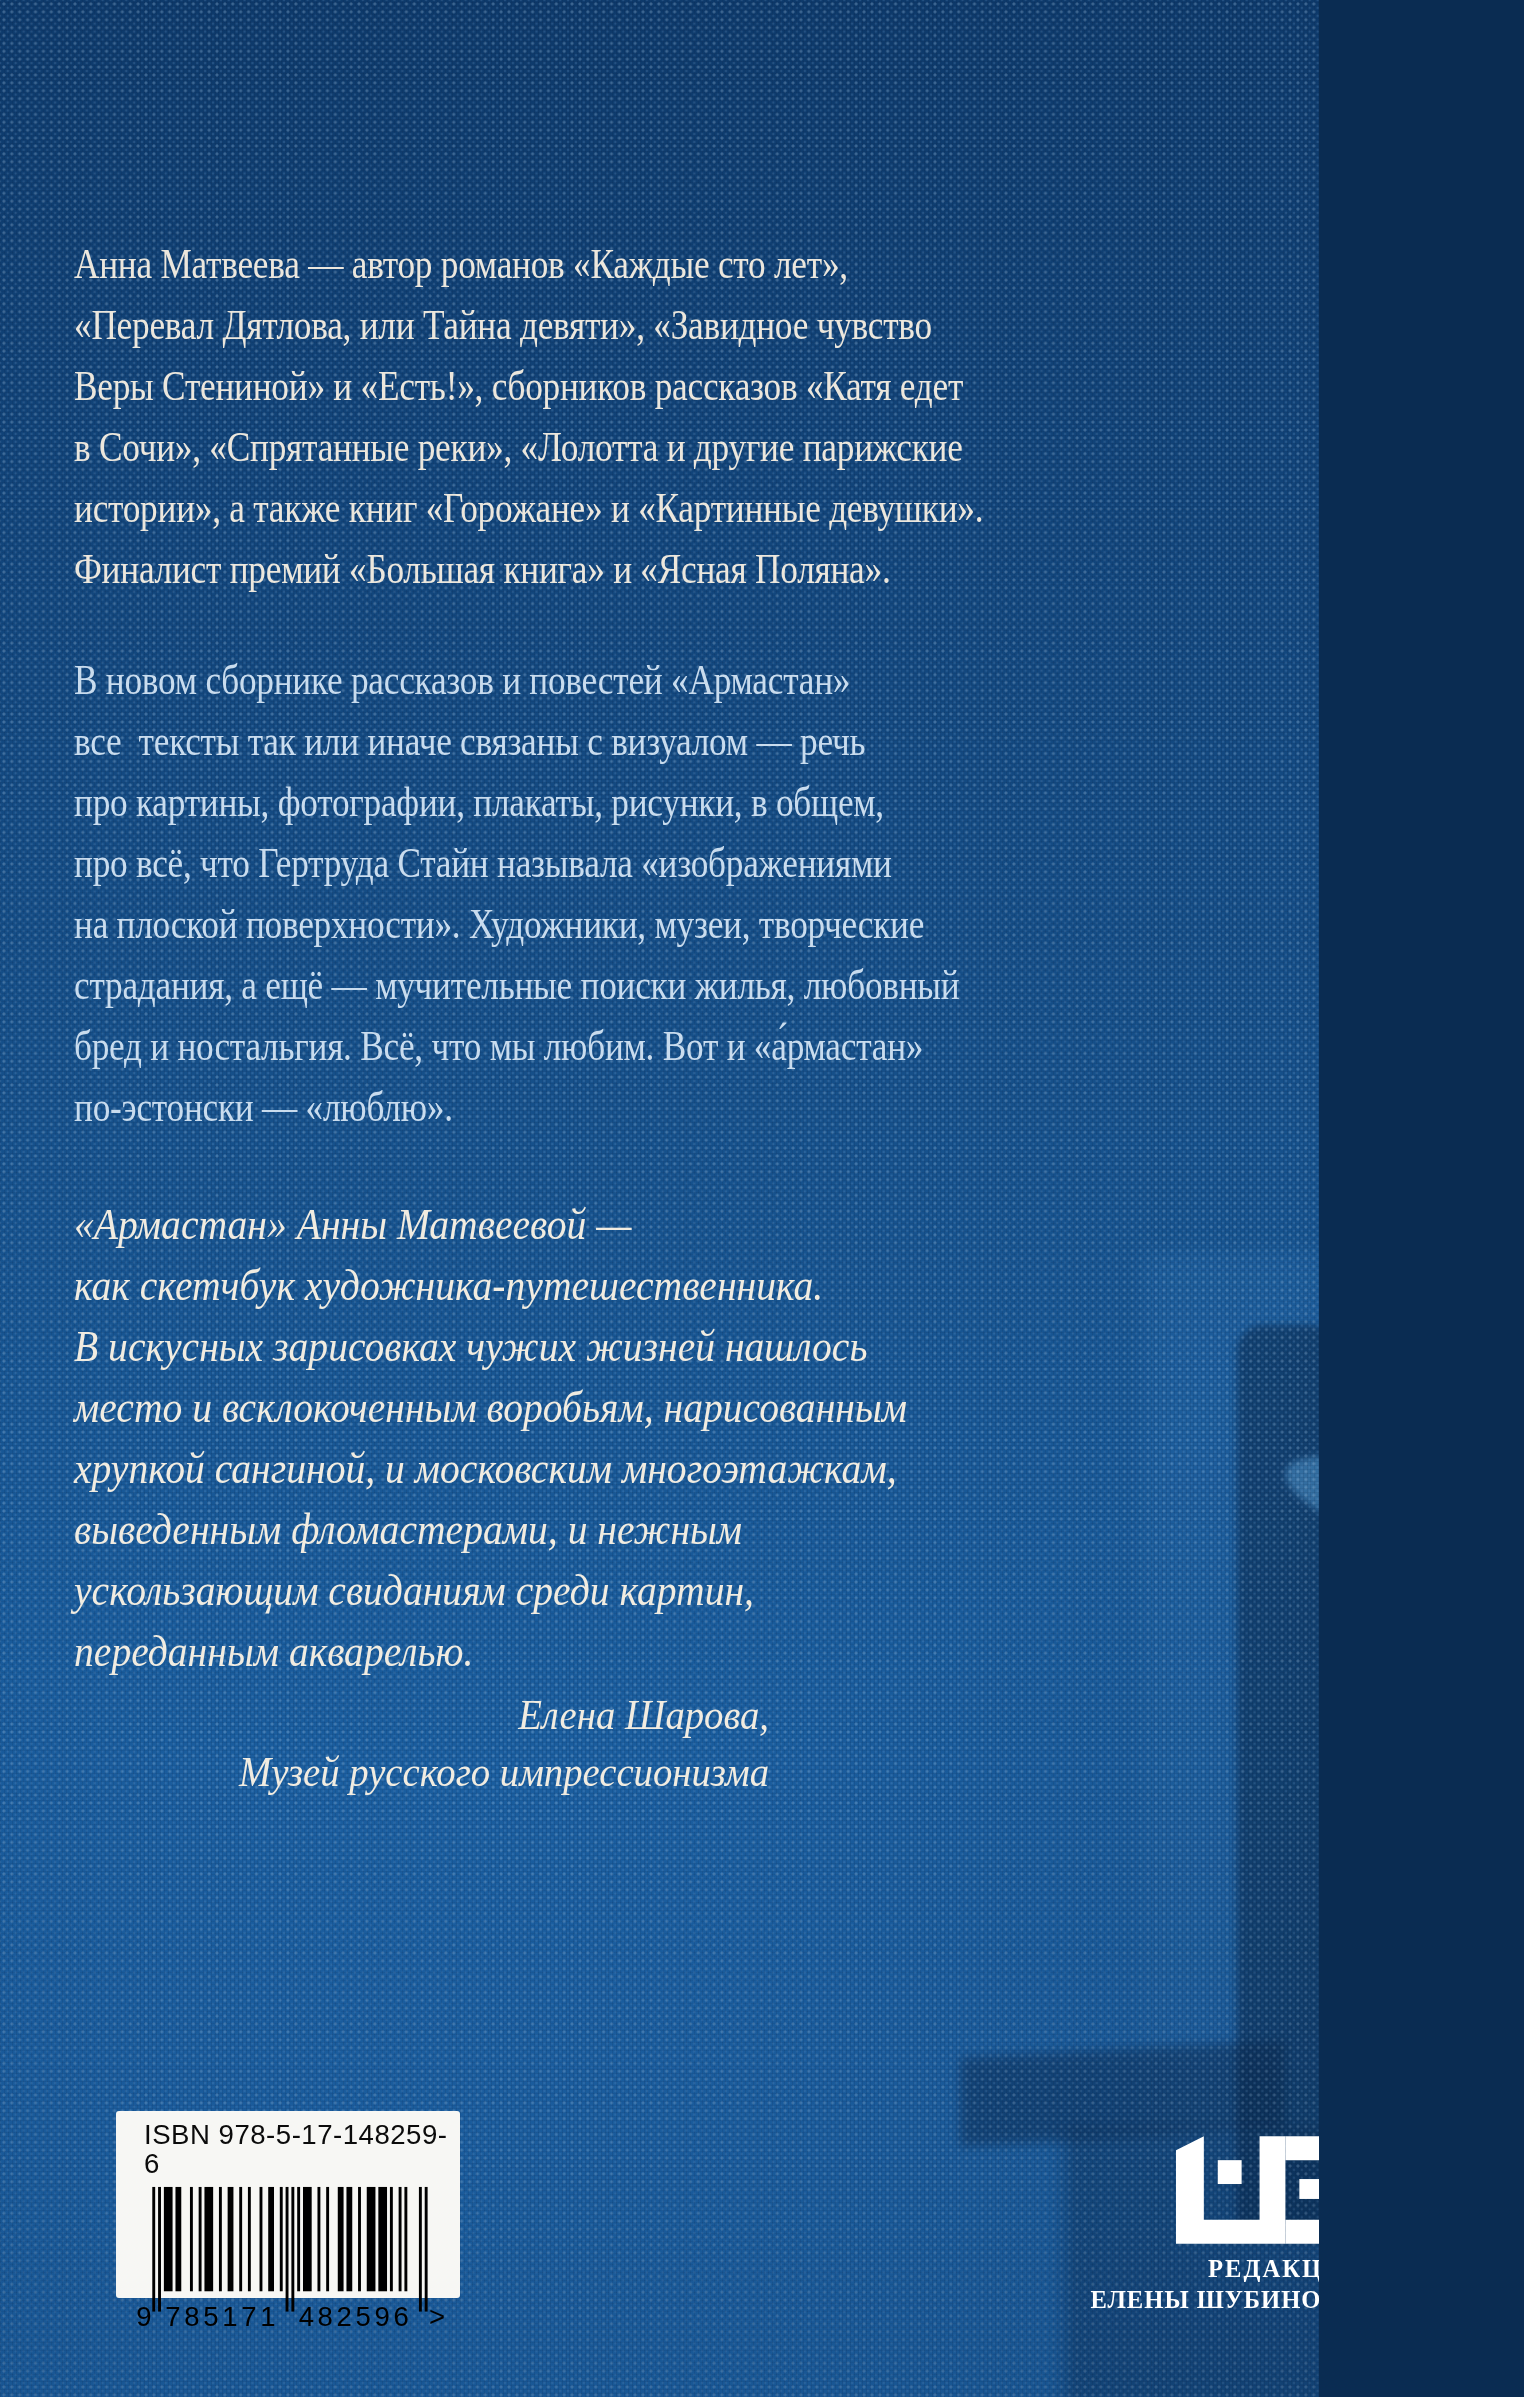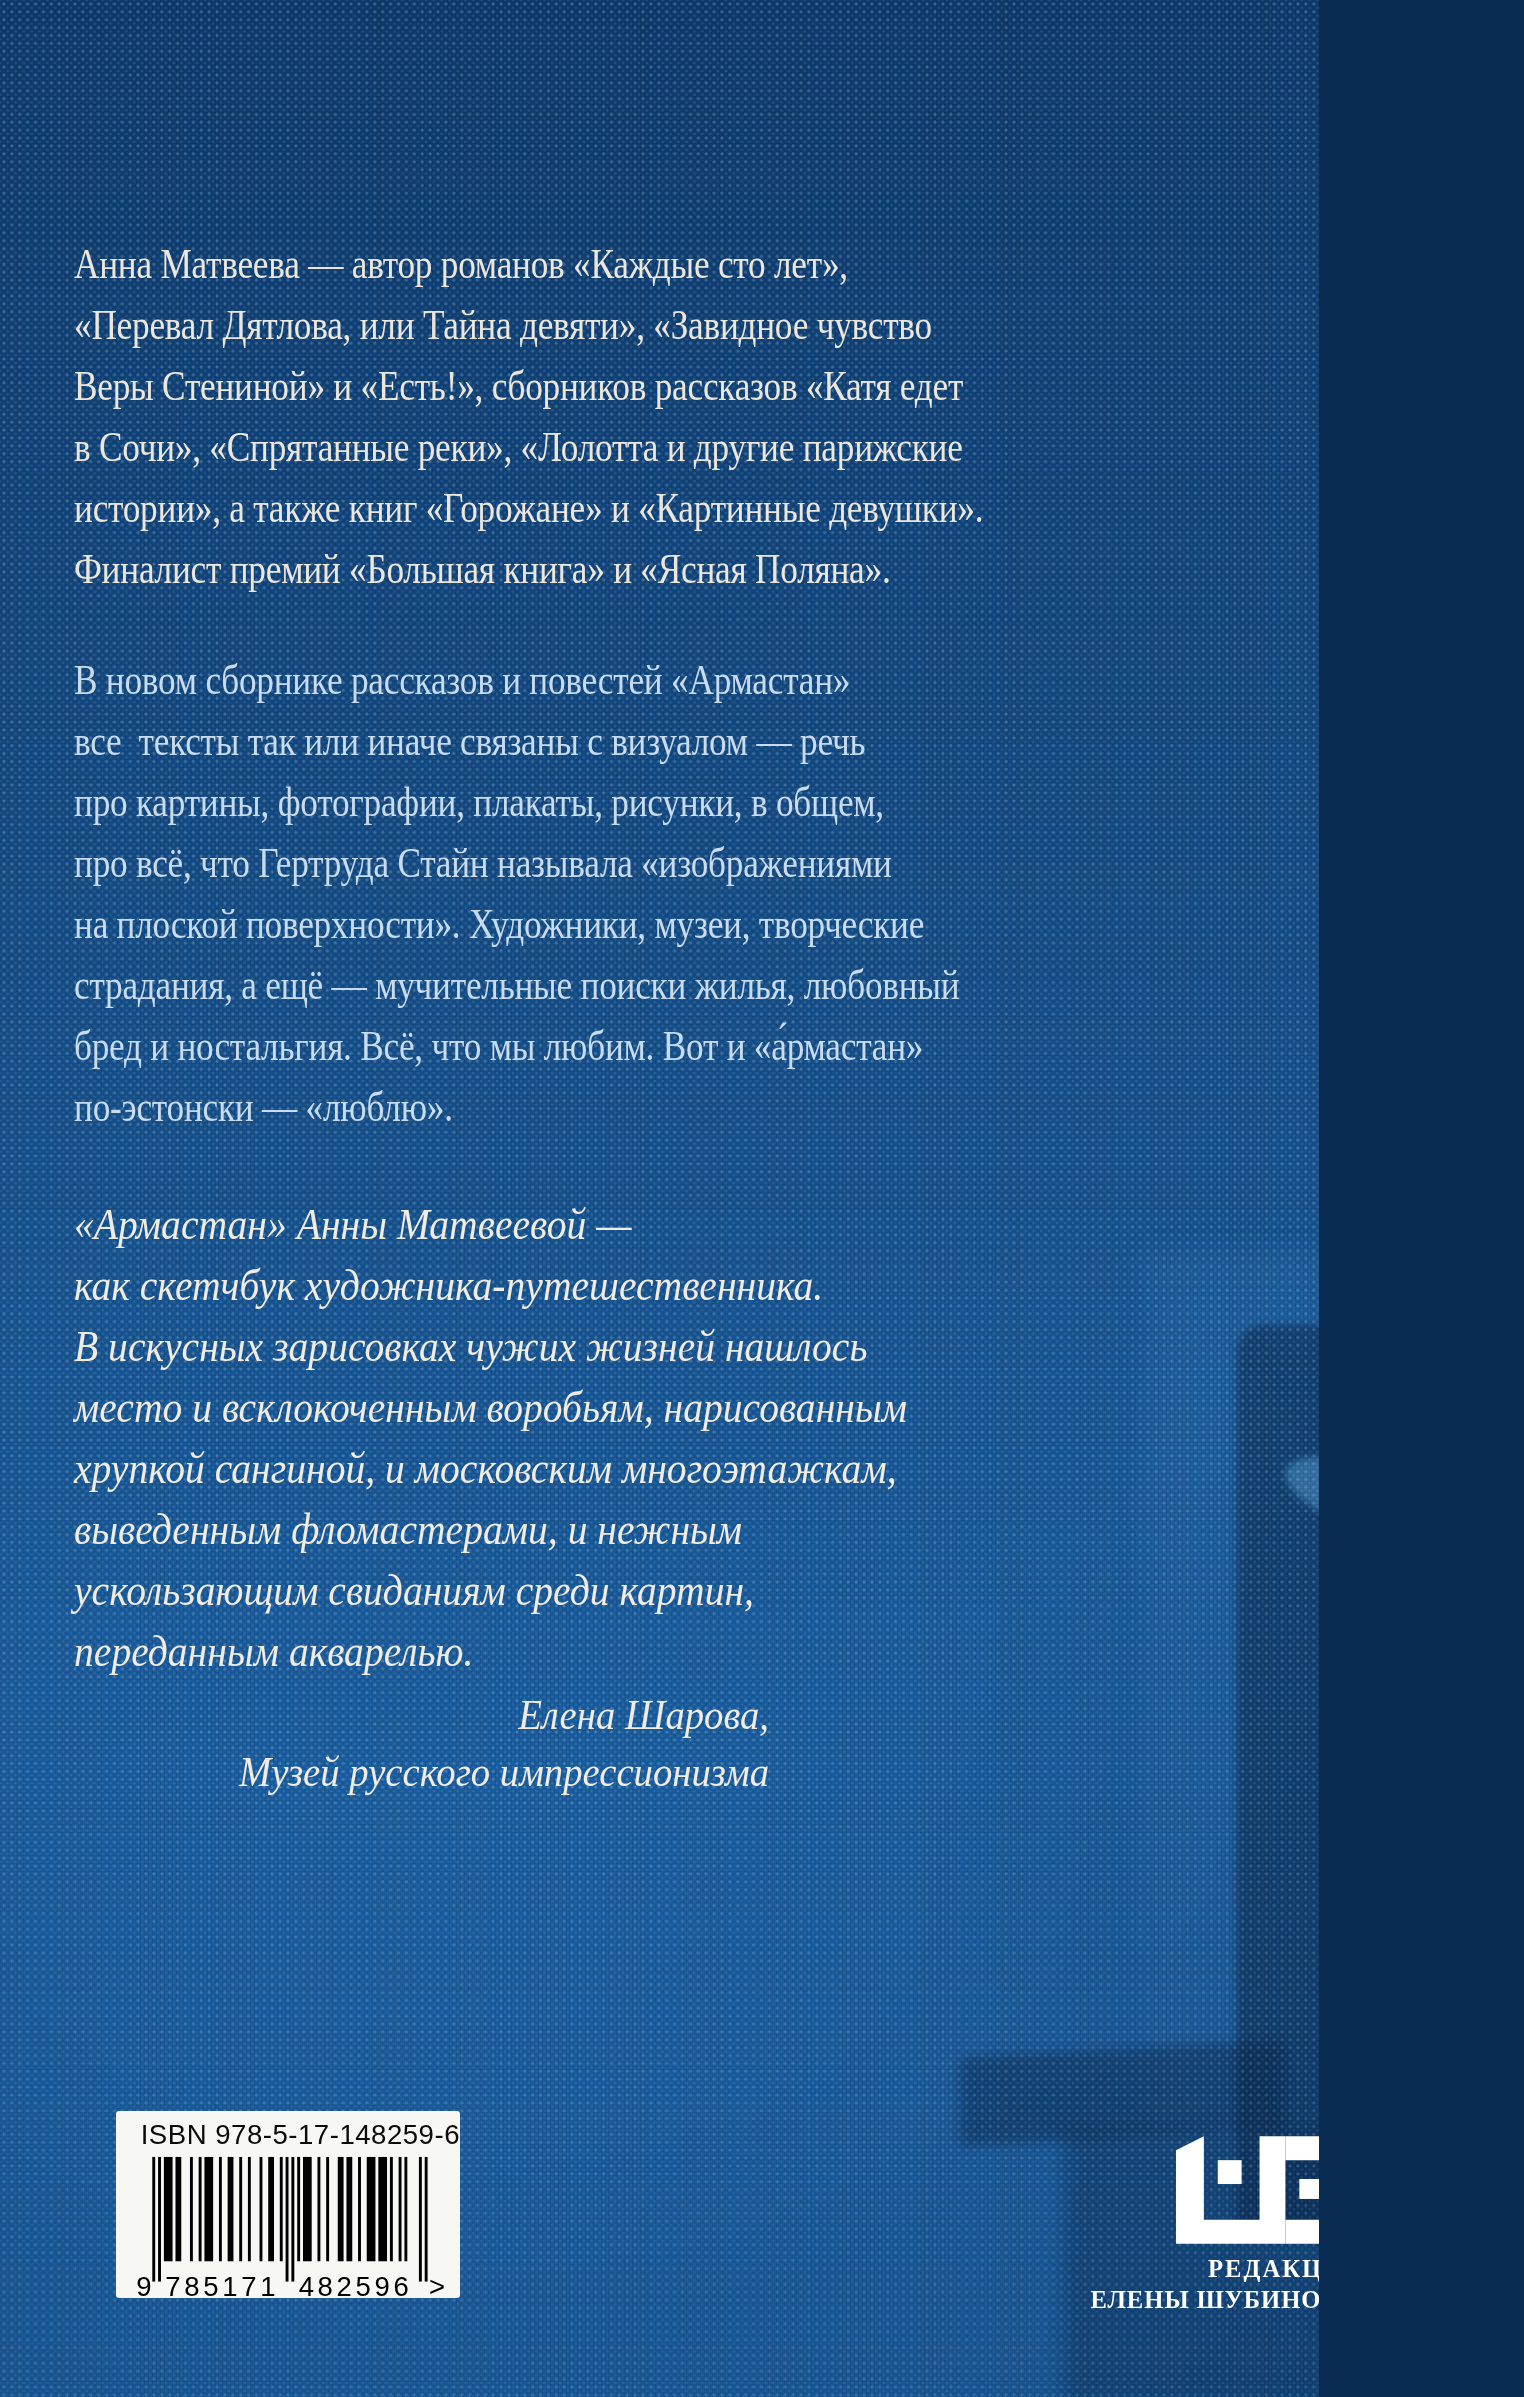--- a/index.html
+++ b/index.html
@@ -49,21 +49,21 @@
   }
   .sig{
     left:74px;top:1686px;width:695px;text-align:right;font-size:43px;line-height:57px;
     color:#f1ece1;font-style:italic;transform:scaleX(.90);transform-origin:right top;
   }
   .isbn-box{
     left:116px;top:2111px;width:344px;height:187px;background:#f7f7f4;border-radius:3px;
     font-family:"Liberation Sans","DejaVu Sans",sans-serif;z-index:7;
   }
   .isbn-label{
-    margin-top:8.9px;text-align:right;font-size:27.6px;line-height:29.6px;color:#0b0b0b;letter-spacing:0.5px;
+    margin-top:8.9px;text-align:left;font-size:27.6px;line-height:29.6px;color:#0b0b0b;letter-spacing:0.5px;padding-left:28px;
   }
   .barcode-svg{display:block;margin:2px auto 0;}
   .barcode-svg text{font-family:"Liberation Sans","DejaVu Sans",sans-serif;fill:#000;}
   .logo{left:1174px;top:2134px;width:189px;height:110px;z-index:7;}
   .pub{
     left:1068px;top:2254px;width:296px;text-align:right;color:#ffffff;
     font-family:Liberation Serif, serif;font-weight:bold;
     font-size:24.6px;line-height:30.5px;z-index:7;
   }
   .pub .l1{letter-spacing:2px;}

